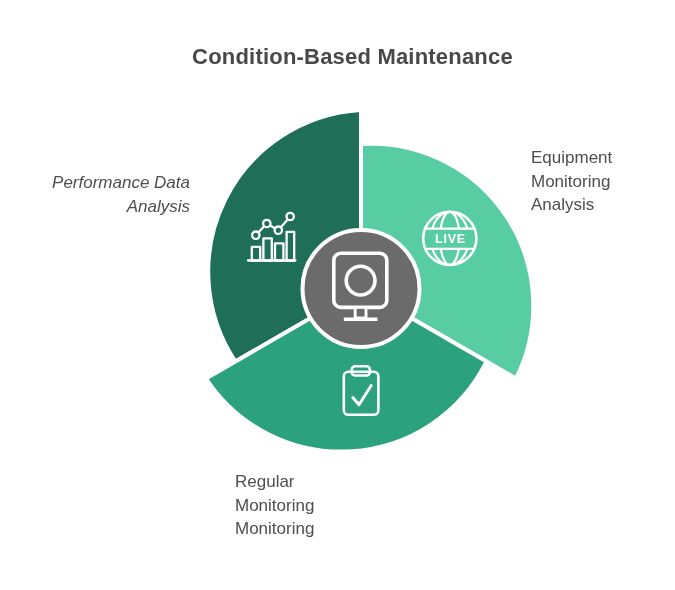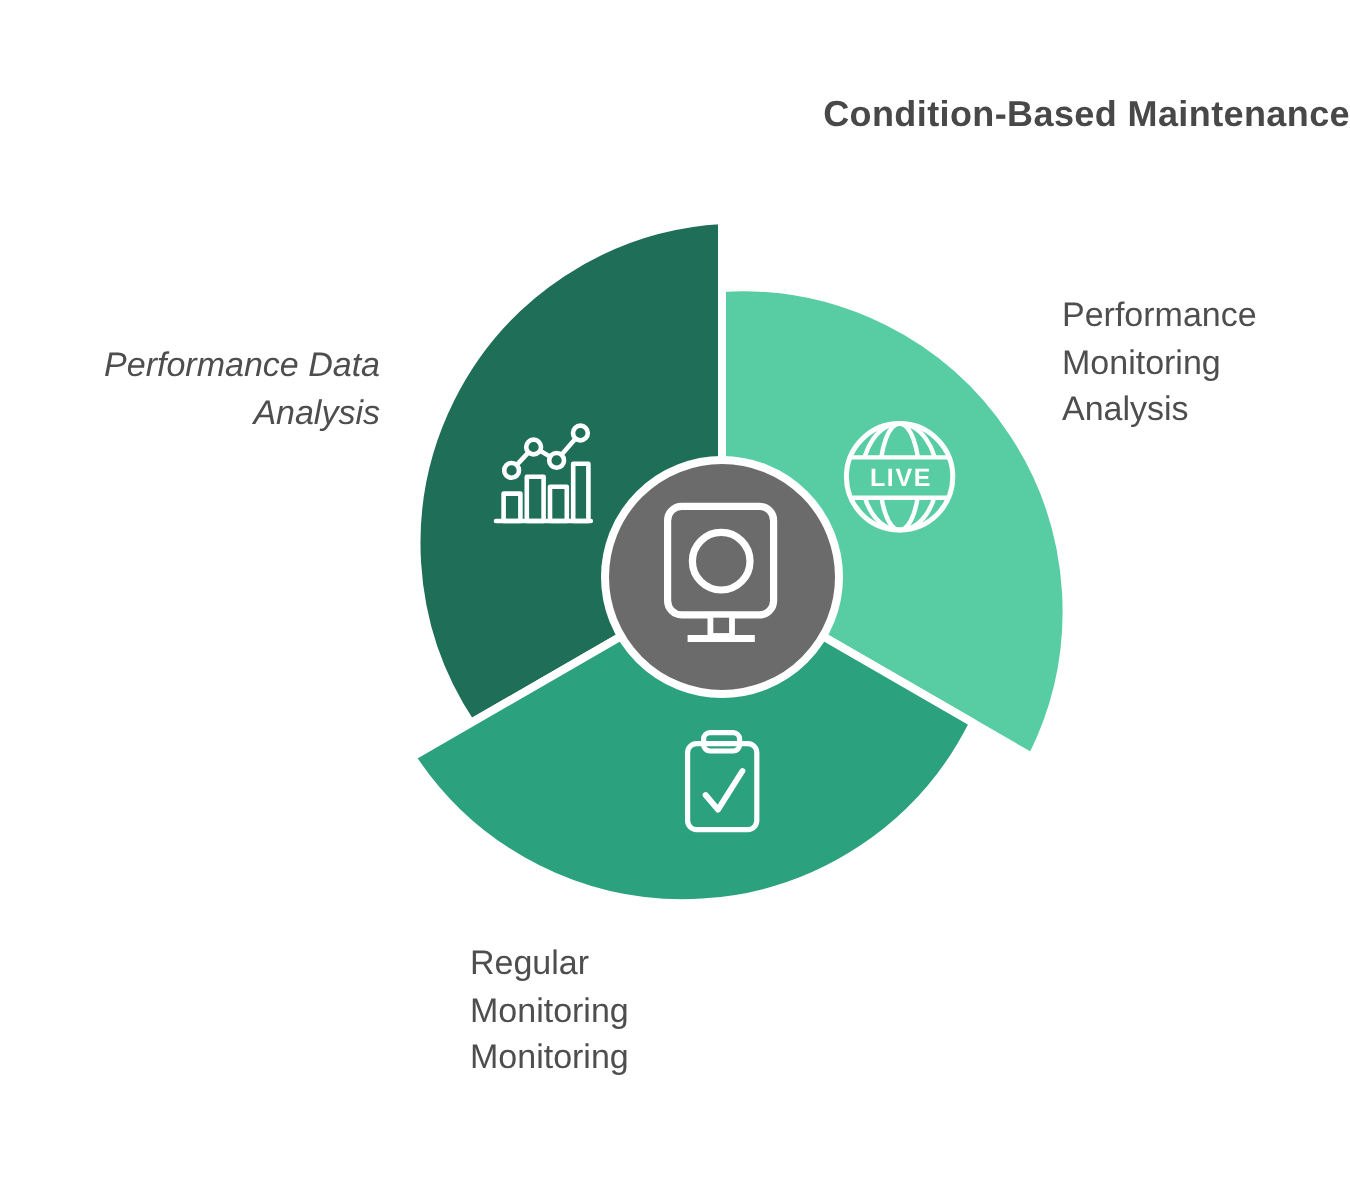--- a/index.html
+++ b/index.html
@@ -7,22 +7,22 @@
     width: 675px; height: 590px;
     background: #ffffff;
     font-family: "Liberation Sans", sans-serif;
     overflow: hidden;
   }
   .canvas { position: relative; width: 675px; height: 590px; }
   .title {
     position: absolute;
     top: 42px; left: 30px; right: 0;
     margin: 0;
-    text-align: right;
-    font-size: 18px;
+    text-align: center;
+    font-size: 22px;
     font-weight: bold;
     letter-spacing: 0.2px;
     color: #484848;
     line-height: 30px;
   }
   .diagram-svg { position: absolute; top: 0; left: 0; }
   .label {
     position: absolute;
     font-size: 17px;
     line-height: 23.5px;
@@ -99,21 +99,21 @@
       </g>
     </g>
   </svg>
 
   <div class="label label-left">
     <div>Performance Data</div>
     <div>Analysis</div>
   </div>
 
   <div class="label label-right">
-    <div>Performance</div>
+    <div>Equipment</div>
     <div>Monitoring</div>
     <div>Analysis</div>
   </div>
 
   <div class="label label-bottom">
     <div>Regular</div>
     <div>Monitoring</div>
     <div>Monitoring</div>
   </div>
 

